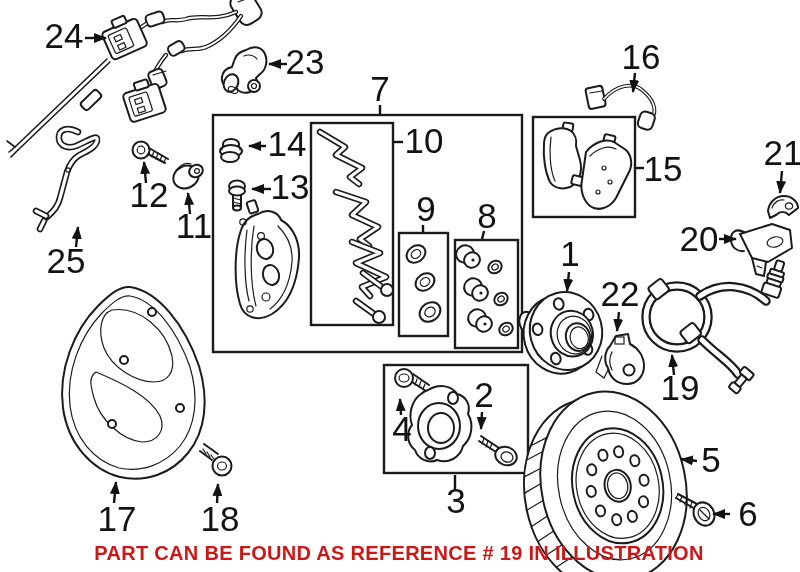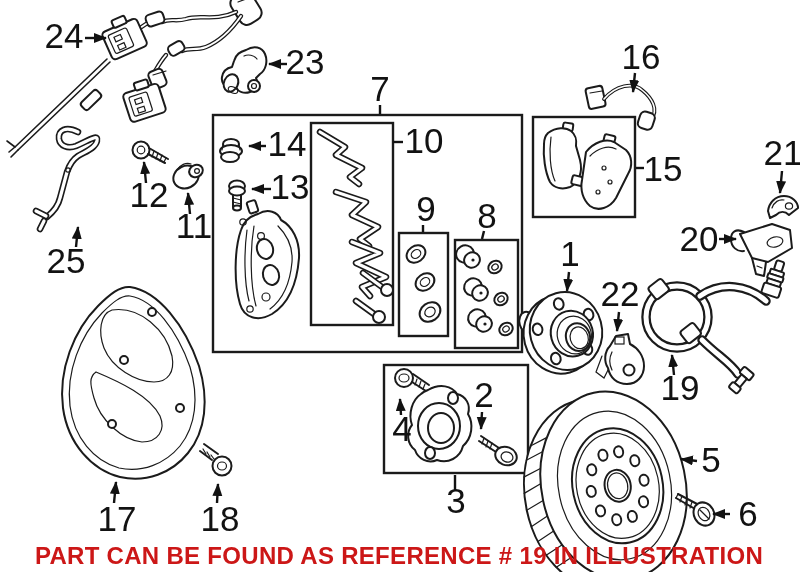--- a/index.html
+++ b/index.html
@@ -1,21 +1,21 @@
 <!DOCTYPE html>
 <html><head>
 <meta charset="utf-8">
 <style>
   html,body{margin:0;padding:0;background:#fff;}
   .stage{position:relative;width:800px;height:572px;background:#fff;overflow:hidden;
          font-family:"Liberation Sans",sans-serif;}
   .stage svg{position:absolute;left:0;top:0;z-index:1;}
   .note{position:absolute;z-index:2;top:542px;left:399px;transform:translateX(-50%);
         white-space:nowrap;font-family:"Liberation Sans",sans-serif;
-        font-size:24px;font-weight:bold;letter-spacing:.3px;color:#cc1717;}
+        font-size:20px;font-weight:bold;letter-spacing:.3px;color:#cc1717;}
   
   .ln{fill:none;stroke:#1b1b1b;stroke-width:2;stroke-linecap:round;stroke-linejoin:round;}
   .lnf{fill:#fff;stroke:#1b1b1b;stroke-width:2;stroke-linejoin:round;}
   .thin{fill:none;stroke:#1b1b1b;stroke-width:1.2;stroke-linecap:round;}
   .box{fill:#fff;stroke:#1b1b1b;stroke-width:2.4;}
   .cb{fill:none;stroke:#1b1b1b;stroke-width:4.4;stroke-linecap:round;}
   .cw{fill:none;stroke:#fff;stroke-width:1.9;stroke-linecap:round;}
   .cb2{fill:none;stroke:#1b1b1b;stroke-width:3.8;stroke-linecap:round;}
   .cw2{fill:none;stroke:#fff;stroke-width:1.6;stroke-linecap:round;}
   .rb{fill:none;stroke:#1b1b1b;stroke-width:6.5;stroke-linecap:round;stroke-linejoin:round;}

